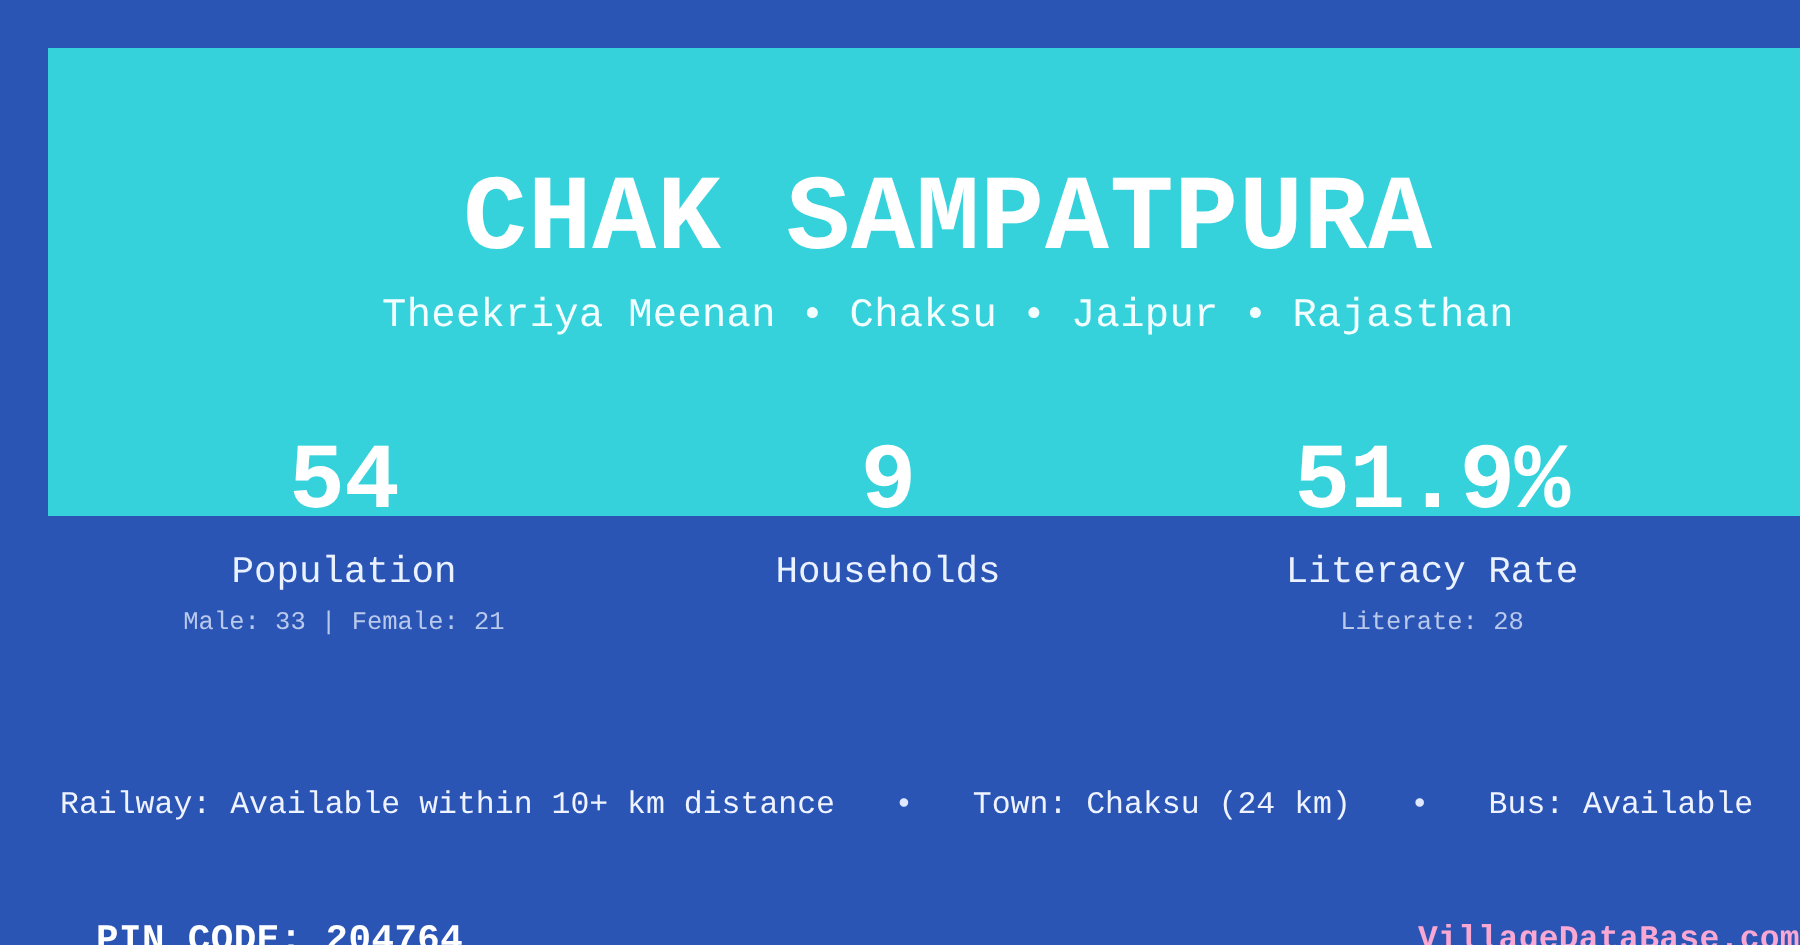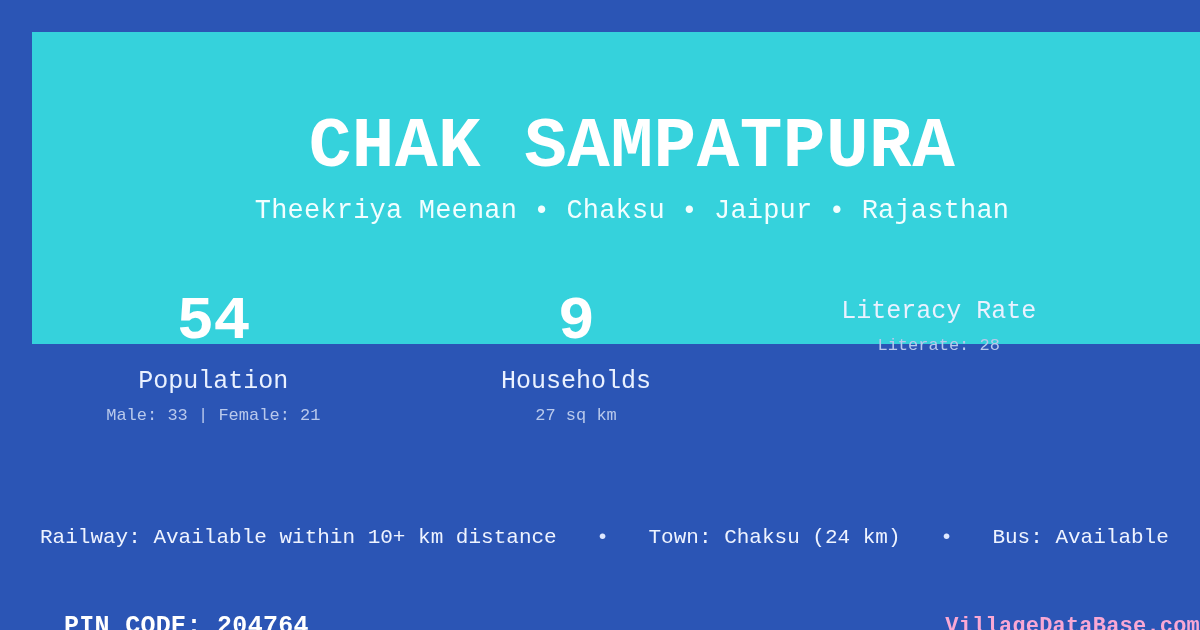--- a/index.html
+++ b/index.html
@@ -58,21 +58,21 @@
     font-size:27px;
     font-weight:400;
     color:#f2feff;
     letter-spacing:0.2px;
     white-space:nowrap;
   }
 
   
   .stats-row {
     position:absolute;
-    left:0; top:243px;
+    left:16px; top:243px;
     width:1088px;
     display:flex;
     z-index:5;
   }
   .stat {
     flex:1 1 0;
     text-align:center;
   }
   .stat-value {
     font-size:62px;
@@ -155,24 +155,24 @@
 
     <div class="stat">
       <div class="stat-value">54</div>
       <div class="stat-label">Population</div>
       <div class="stat-sub">Male: 33 | Female: 21</div>
     </div>
 
     <div class="stat">
       <div class="stat-value">9</div>
       <div class="stat-label">Households</div>
-      <div class="stat-sub">27 sq km</div>
     </div>
 
     <div class="stat">
+      <div class="stat-value">51.9%</div>
       <div class="stat-label">Literacy Rate</div>
       <div class="stat-sub">Literate: 28</div>
     </div>
 
   </div>
 
   <div class="facilities">
     <span>Railway: Available within 10+ km distance</span>
     <span class="sep">•</span>
     <span>Town: Chaksu (24 km)</span>

